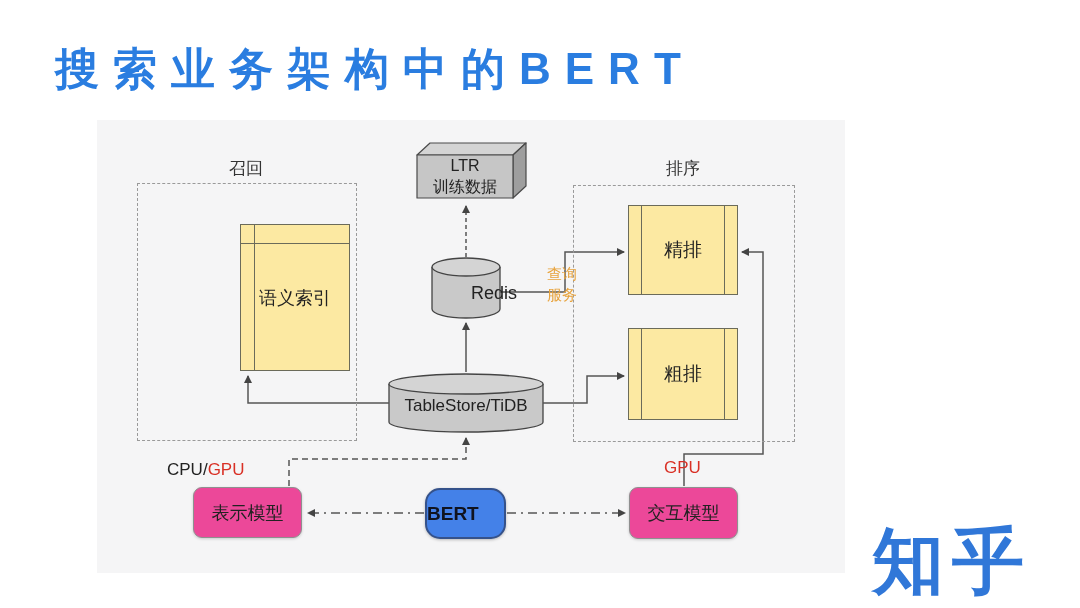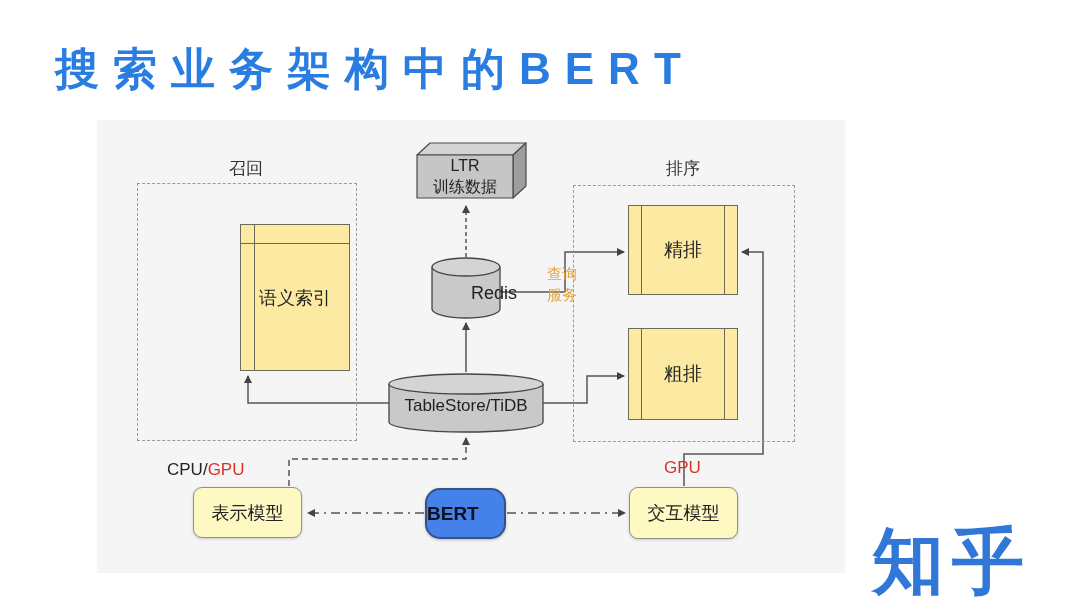--- a/index.html
+++ b/index.html
@@ -41,21 +41,21 @@
   .ynode.proc::after{
     content:"";position:absolute;top:0;bottom:0;right:12px;border-right:1px solid #6b6b5a;
   }
   
   .shape-text{
     display:flex;flex-direction:column;align-items:center;justify-content:center;
     color:#222;text-align:center;
   }
   
   .model-box{
-    background:#fef9c3;border:1.5px solid #8f8f8f;border-radius:9px;box-sizing:border-box;
+    background:#ec4899;border:1.5px solid #8f8f8f;border-radius:9px;box-sizing:border-box;
     display:flex;align-items:center;justify-content:center;
     font-size:18px;color:#222;box-shadow:0 1px 3px rgba(0,0,0,0.18);
   }
   .bert-box{
     background:#4481e8;border:2px solid #35528b;border-radius:15px;box-sizing:border-box;
     display:flex;align-items:center;justify-content:flex-start;
     font-size:19px;font-weight:600;color:#10131f;box-shadow:0 1px 3px rgba(0,0,0,0.25);
   }
   
   .hw-label{font-size:17px;white-space:nowrap;}

